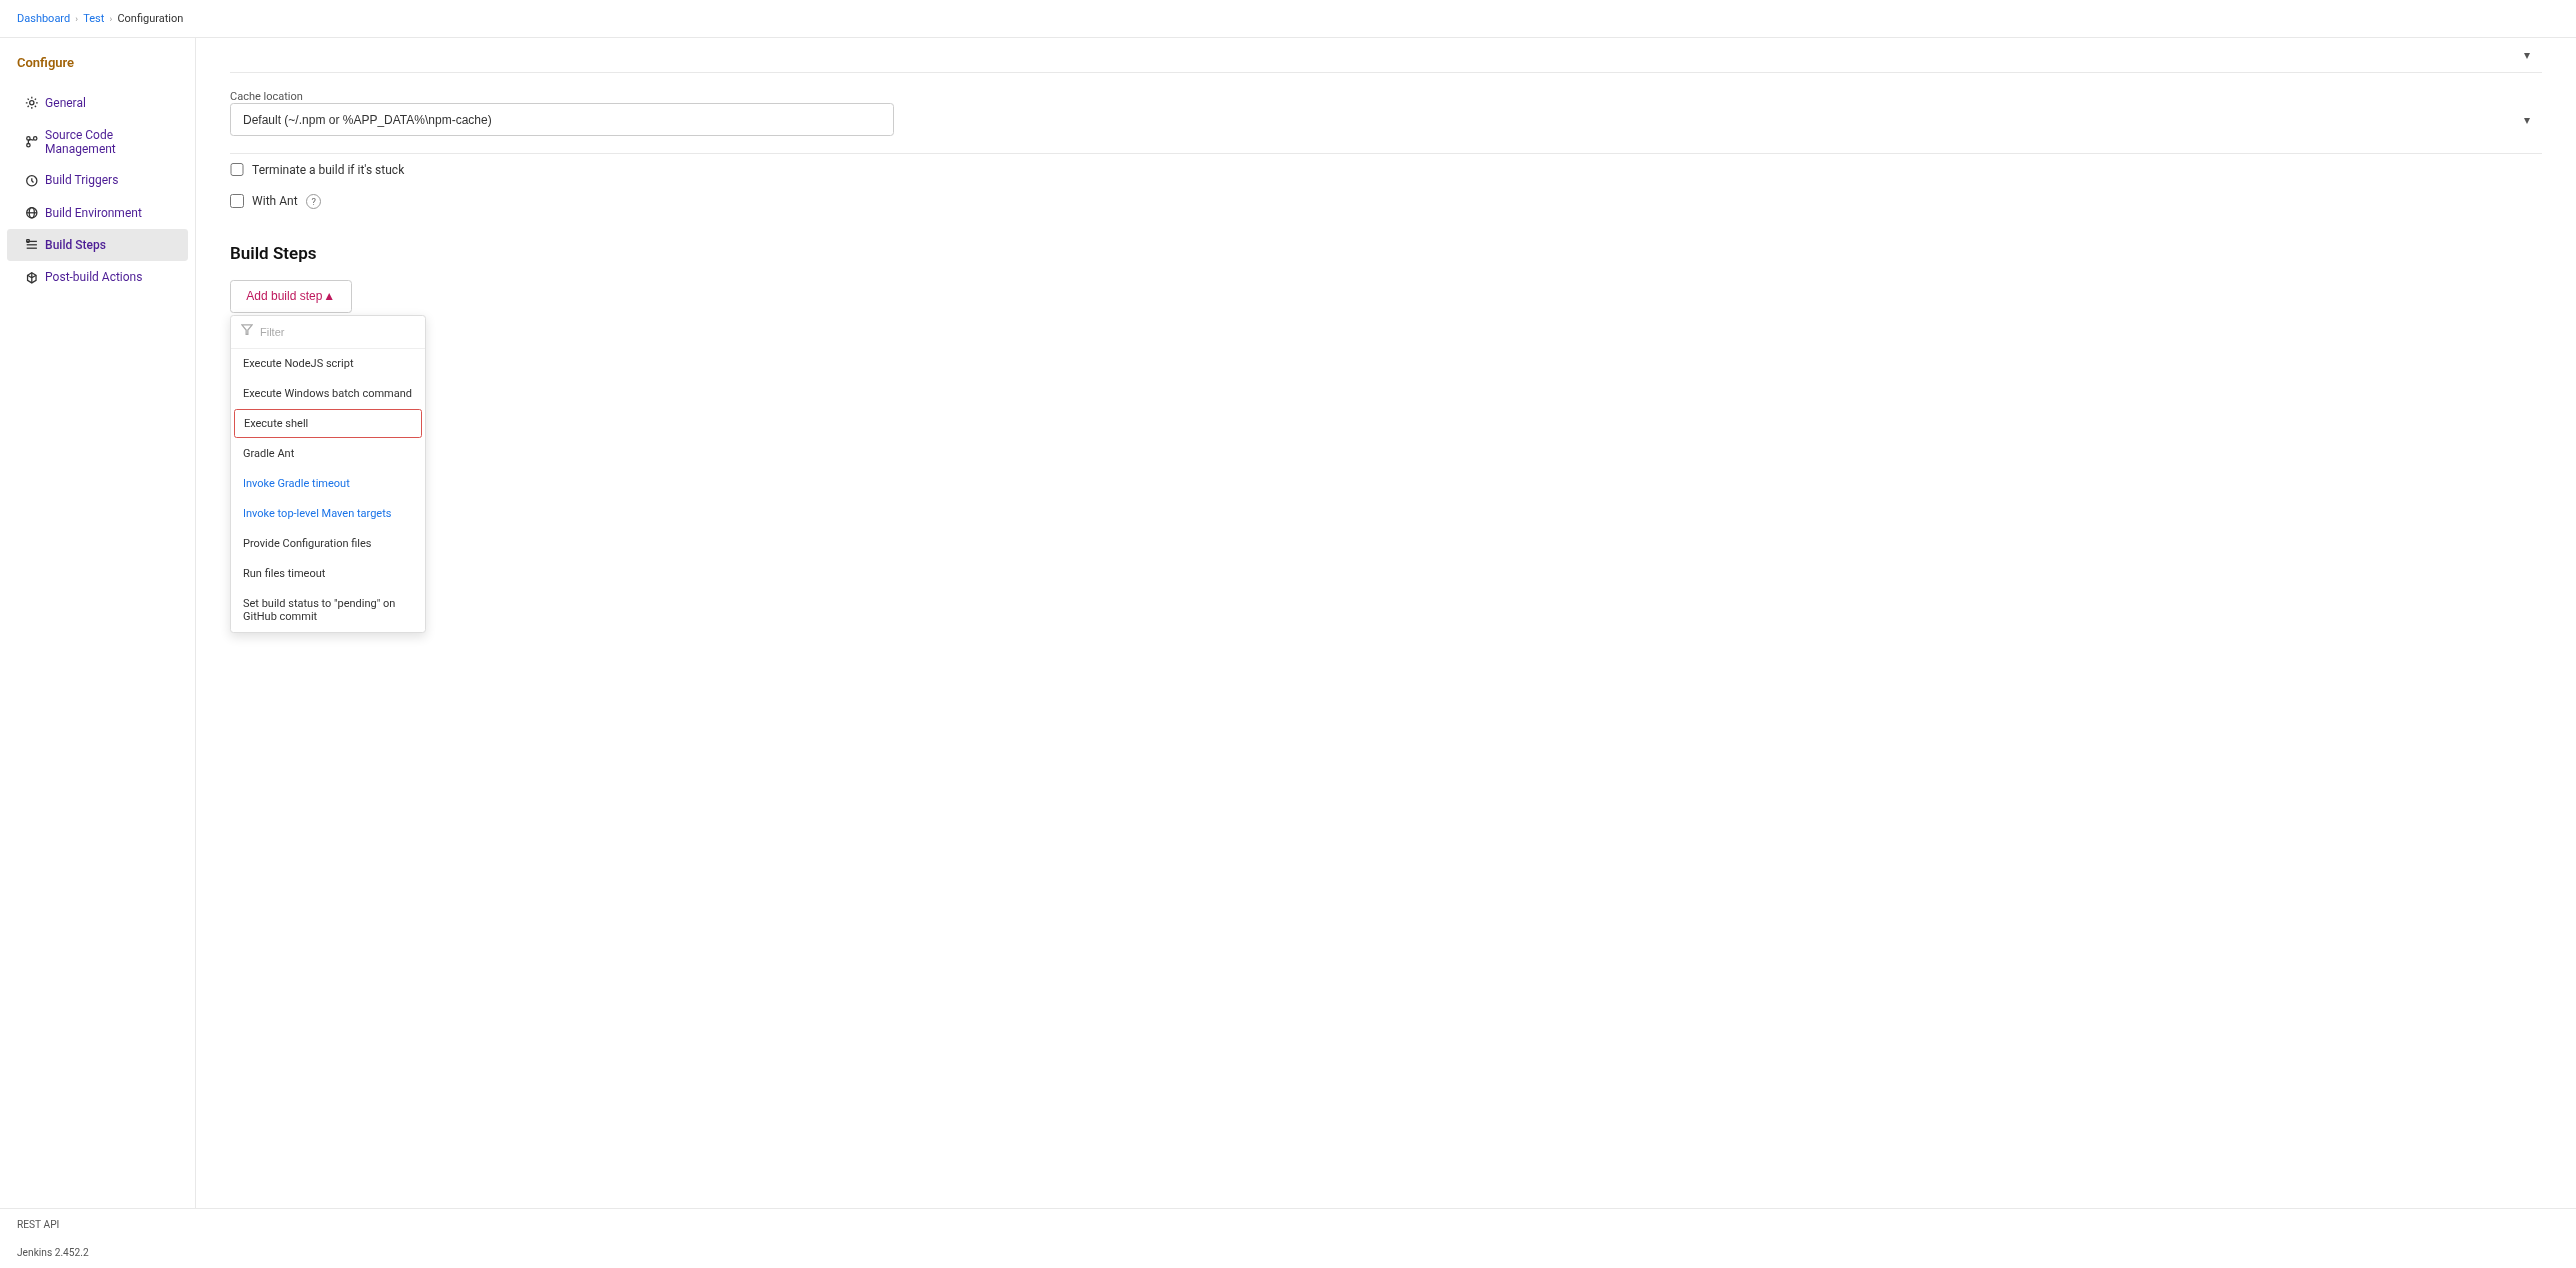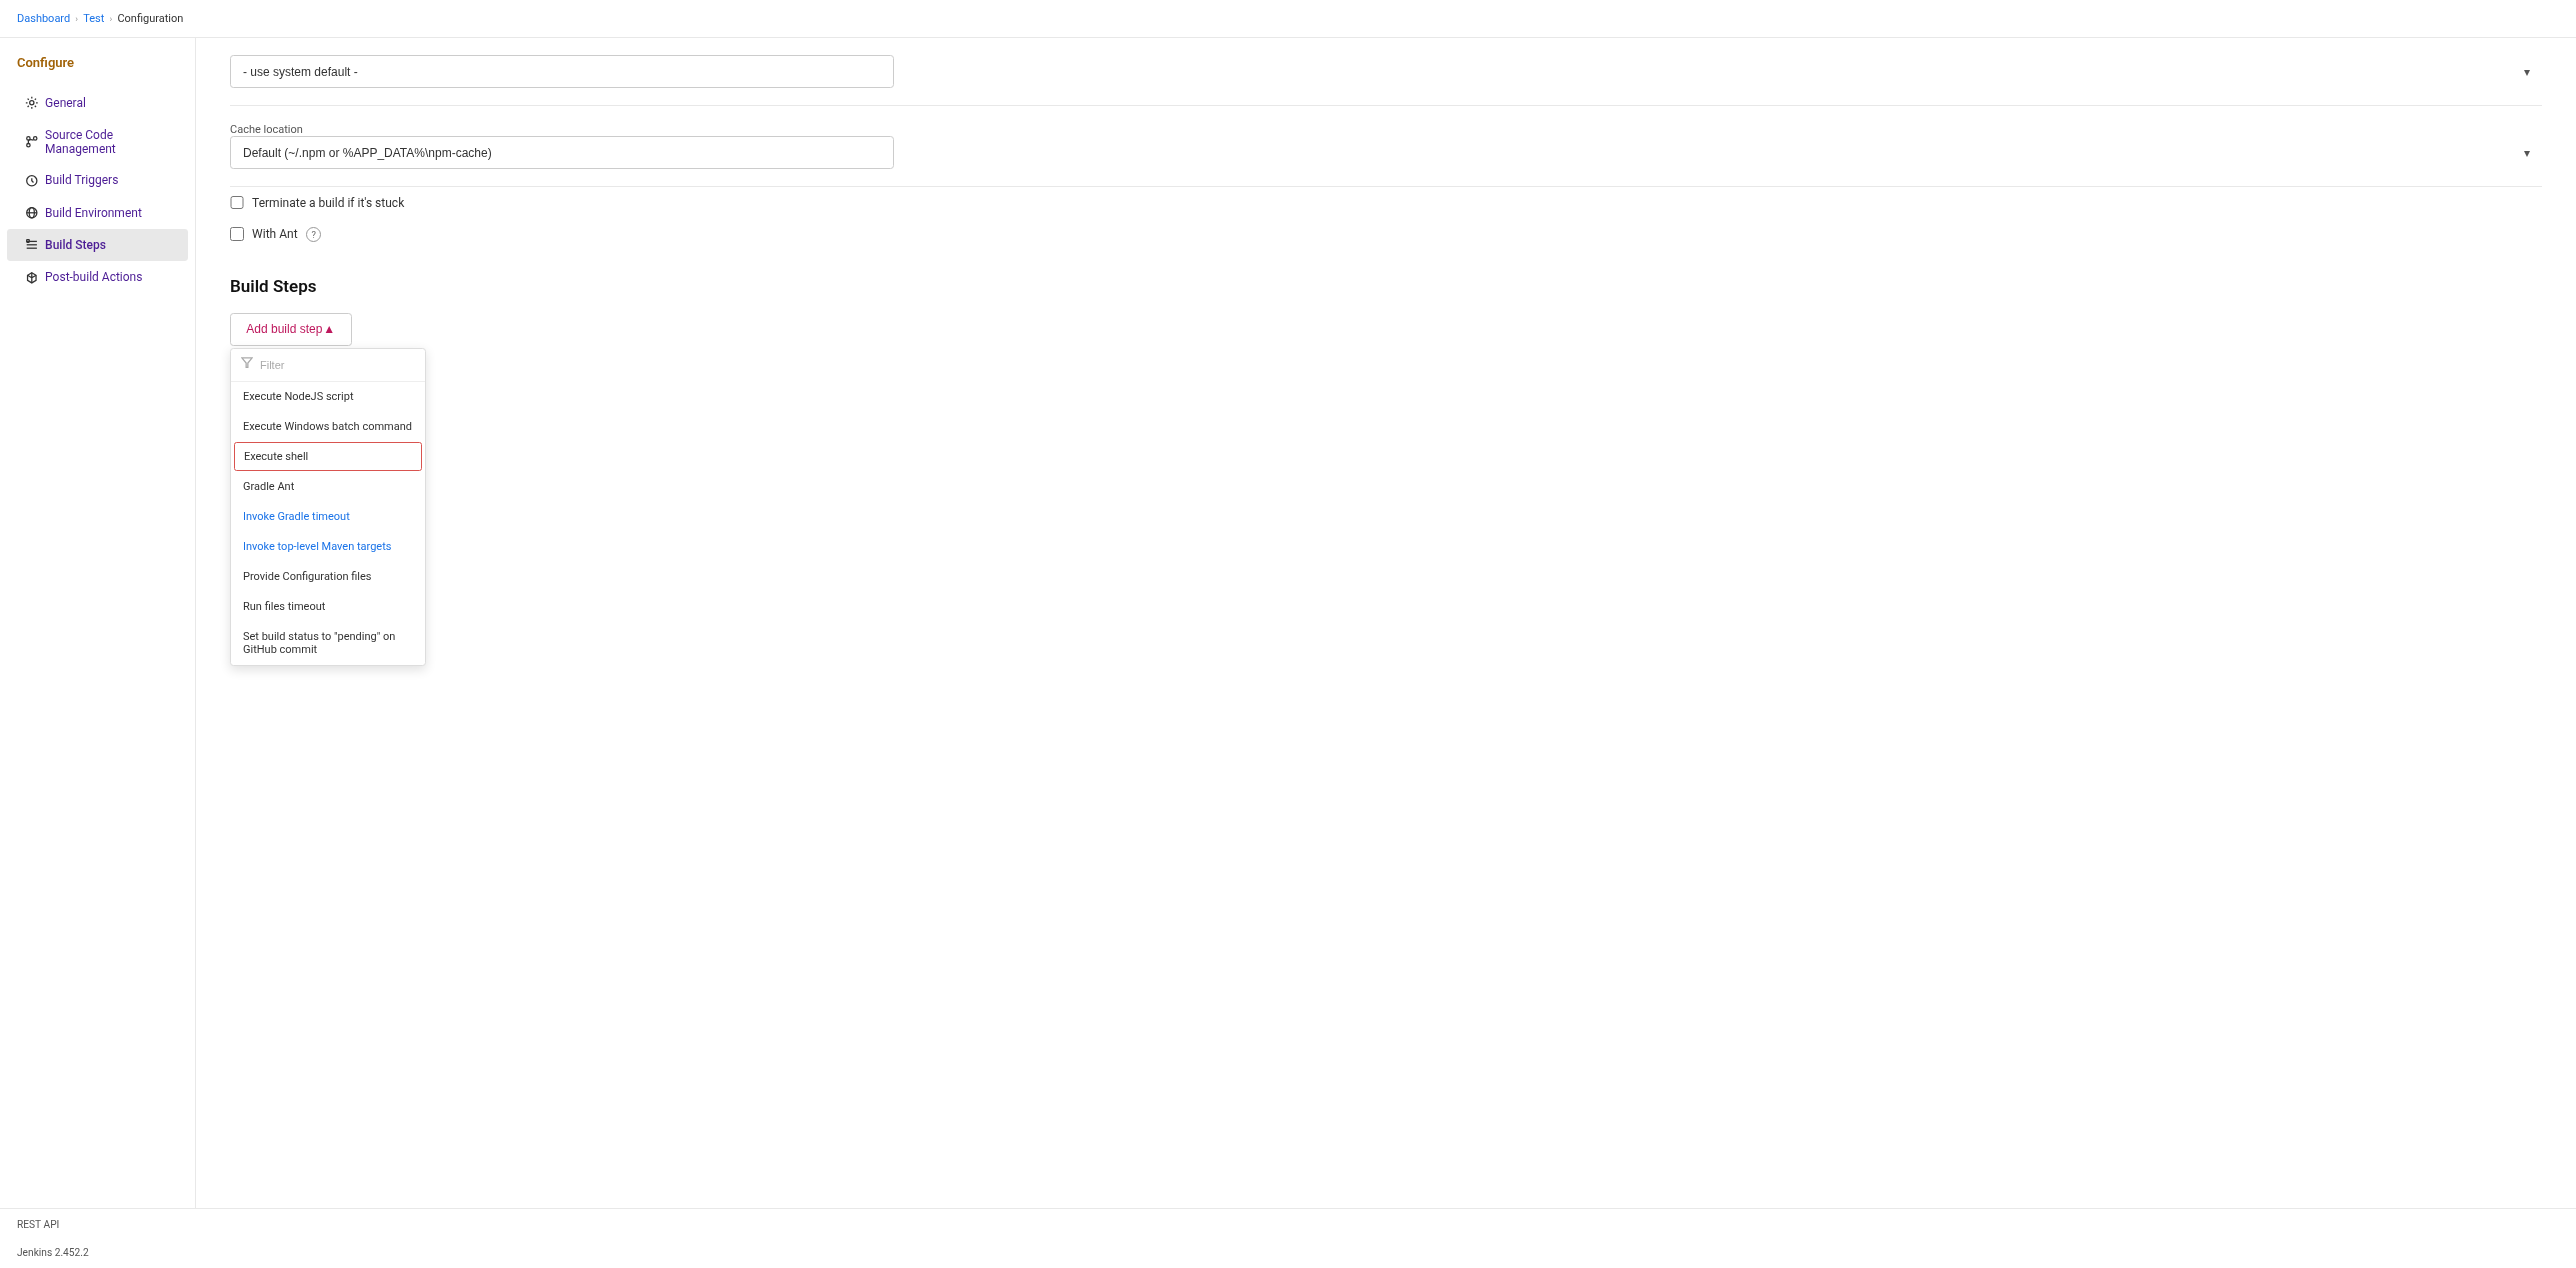--- a/index.html
+++ b/index.html
@@ -307,23 +307,20 @@
         </div>
         <span>Post-build Actions</span>
       </div>
     </div>
 
     <div class="content">
 
       
       <div class="form-section">
         <div class="select-wrapper">
-          <select class="select-field">
-            <option>- use system default -</option>
-          </select>
           <span class="select-arrow">▾</span>
         </div>
       </div>
 
       
       <div class="form-section">
         <div class="form-label">Cache location</div>
         <div class="select-wrapper">
           <select class="select-field">
             <option>Default (~/.npm or %APP_DATA%\npm-cache)</option>

